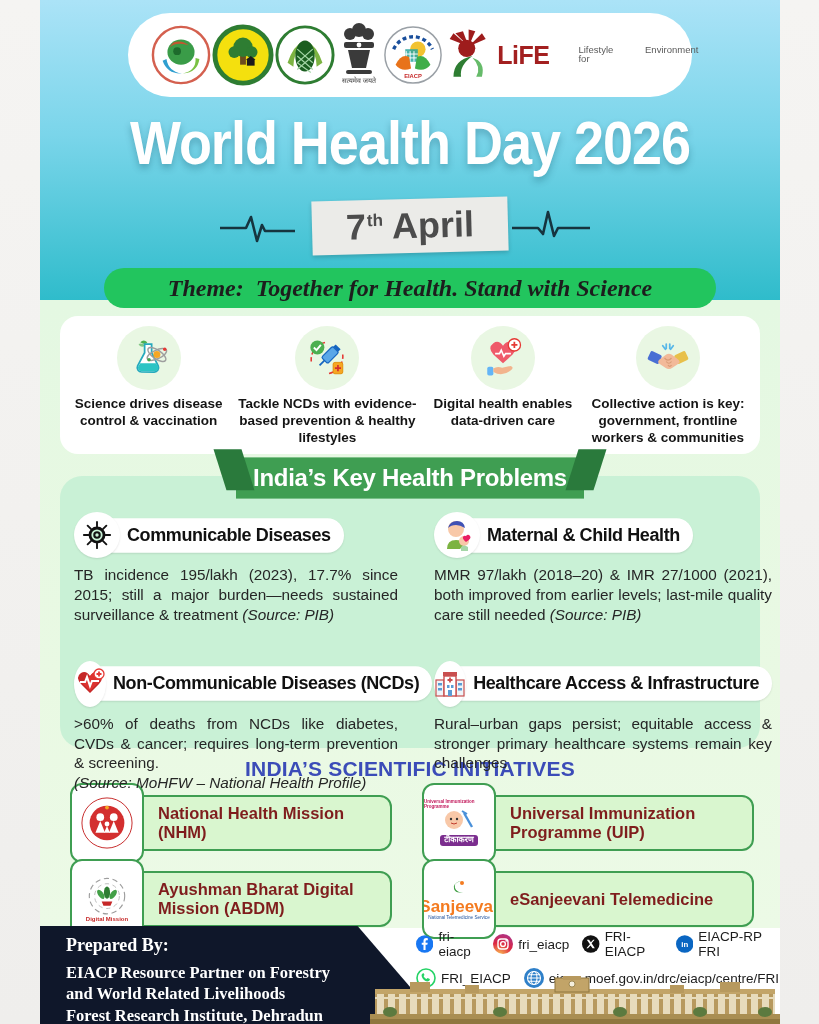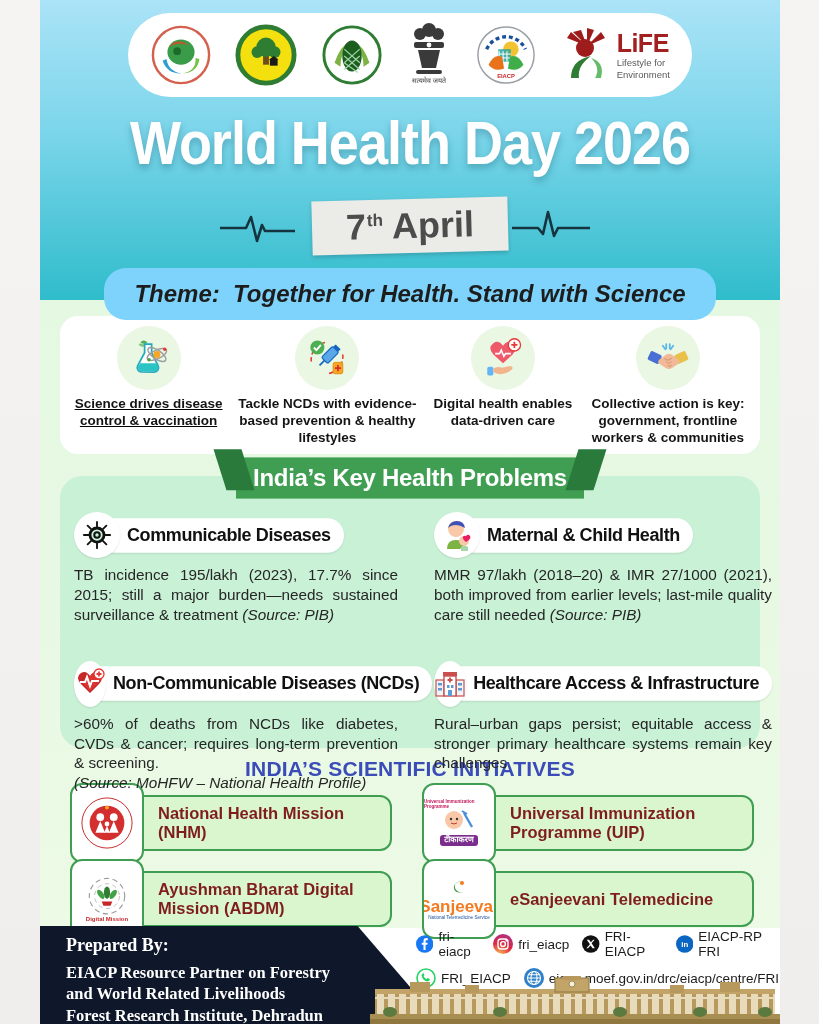--- a/index.html
+++ b/index.html
@@ -13,21 +13,21 @@
 
   
   .sky { position:absolute; left:0; top:0; width:740px; height:300px;
     background:linear-gradient(180deg,#abe3f7 0%,#7ad5ea 45%,#2fbccb 100%); }
 
   .logo-pill { position:absolute; left:88px; top:13px; width:564px; height:84px;
     background:#fff; border-radius:42px; display:flex; align-items:center;
     justify-content:space-between; padding:0 22px; }
   .logo-pill svg { display:block; }
   .life-wrap { display:flex; align-items:center; gap:4px; }
-  .life-text { display:flex; flex-direction:column; line-height:1; }
+  .life-text { display:flex; flex-direction:row; line-height:1;gap:29px; }
   .life-title { font-weight:bold; font-size:25px; color:#a32020; letter-spacing:-0.5px; }
   .life-sub { font-size:9.5px; color:#5a5a5a; margin-top:2px; }
 
   .main-title { position:absolute; left:0; top:112px; width:740px; text-align:center;
     color:#fff; font-weight:bold; font-size:54px; letter-spacing:-1px;
     transform:scaleY(1.12); transform-origin:center;
     text-shadow:0 3px 7px rgba(10,70,90,.3); }
 
   .date-row { position:absolute; left:0; top:196px; width:740px; height:60px;
     display:flex; align-items:center; justify-content:center; }
@@ -36,29 +36,29 @@
     display:flex; align-items:center; justify-content:center;
     transform:rotate(-1.5deg); box-shadow:0 2px 4px rgba(0,0,0,.18); }
   .date-banner .d-day { font-size:36px; font-weight:bold; color:#4c4c4c; }
   .date-banner .d-ord { font-size:17px; font-weight:bold; color:#4c4c4c; vertical-align:super; line-height:1; margin:-14px 2px 0 1px; }
   .date-banner .d-month { font-size:36px; font-weight:bold; color:#4c4c4c; margin-left:7px; }
 
   
   .green-body { position:absolute; left:0; top:300px; width:740px; height:628px;
     background:linear-gradient(180deg,#e4f8e2 0%,#e9f9e3 60%,#ecfae6 100%); }
 
-  .theme-banner { position:absolute; left:64px; top:268px; width:612px; height:52px;
-    background:#7dd3fc; border-radius:22px; display:flex; align-items:center; justify-content:center;
-    font-family:Liberation Sans, sans-serif; font-style:italic; font-weight:bold;
+  .theme-banner { position:absolute; left:64px; top:268px; width:612px; height:40px;
+    background:#22c55e; border-radius:22px; display:flex; align-items:center; justify-content:center;
+    font-family:Liberation Serif, serif; font-style:italic; font-weight:bold;
     font-size:24px; color:#1d1d1d; white-space:pre; z-index:3; }
 
   .highlights-panel { position:absolute; left:20px; top:316px; width:700px; height:138px;
     background:#fff; border-radius:18px; display:flex; padding:10px 6px 0 6px; z-index:2; }
   .hl { display:flex; flex-direction:column; align-items:center; }
-  .hl-1 { width:24%;text-decoration:underline; } .hl-2 { width:28%; } .hl-3 { width:23%; } .hl-4 { width:25%; }
+  .hl-1 { width:24%; } .hl-2 { width:28%; } .hl-3 { width:23%; } .hl-4 { width:25%; }
   .hl-circle { width:64px; height:64px; border-radius:50%; background:#e9f7e3;
     display:flex; align-items:center; justify-content:center; }
   .hl-cap { margin-top:6px; font-size:13.5px; font-weight:bold; color:#141414;
     text-align:center; line-height:1.25; padding:0 4px; }
 
   
   .ribbon { position:absolute; left:196px; top:458px; width:348px; height:40px;
     background:#3f9e52; z-index:4; display:flex; align-items:center; justify-content:center;
     color:#fff; font-weight:bold; font-size:24px; letter-spacing:-0.3px; transform:scaleY(1.03); }
   .ribbon::before, .ribbon::after { content:""; position:absolute; top:-8px; width:28px; height:40px;

